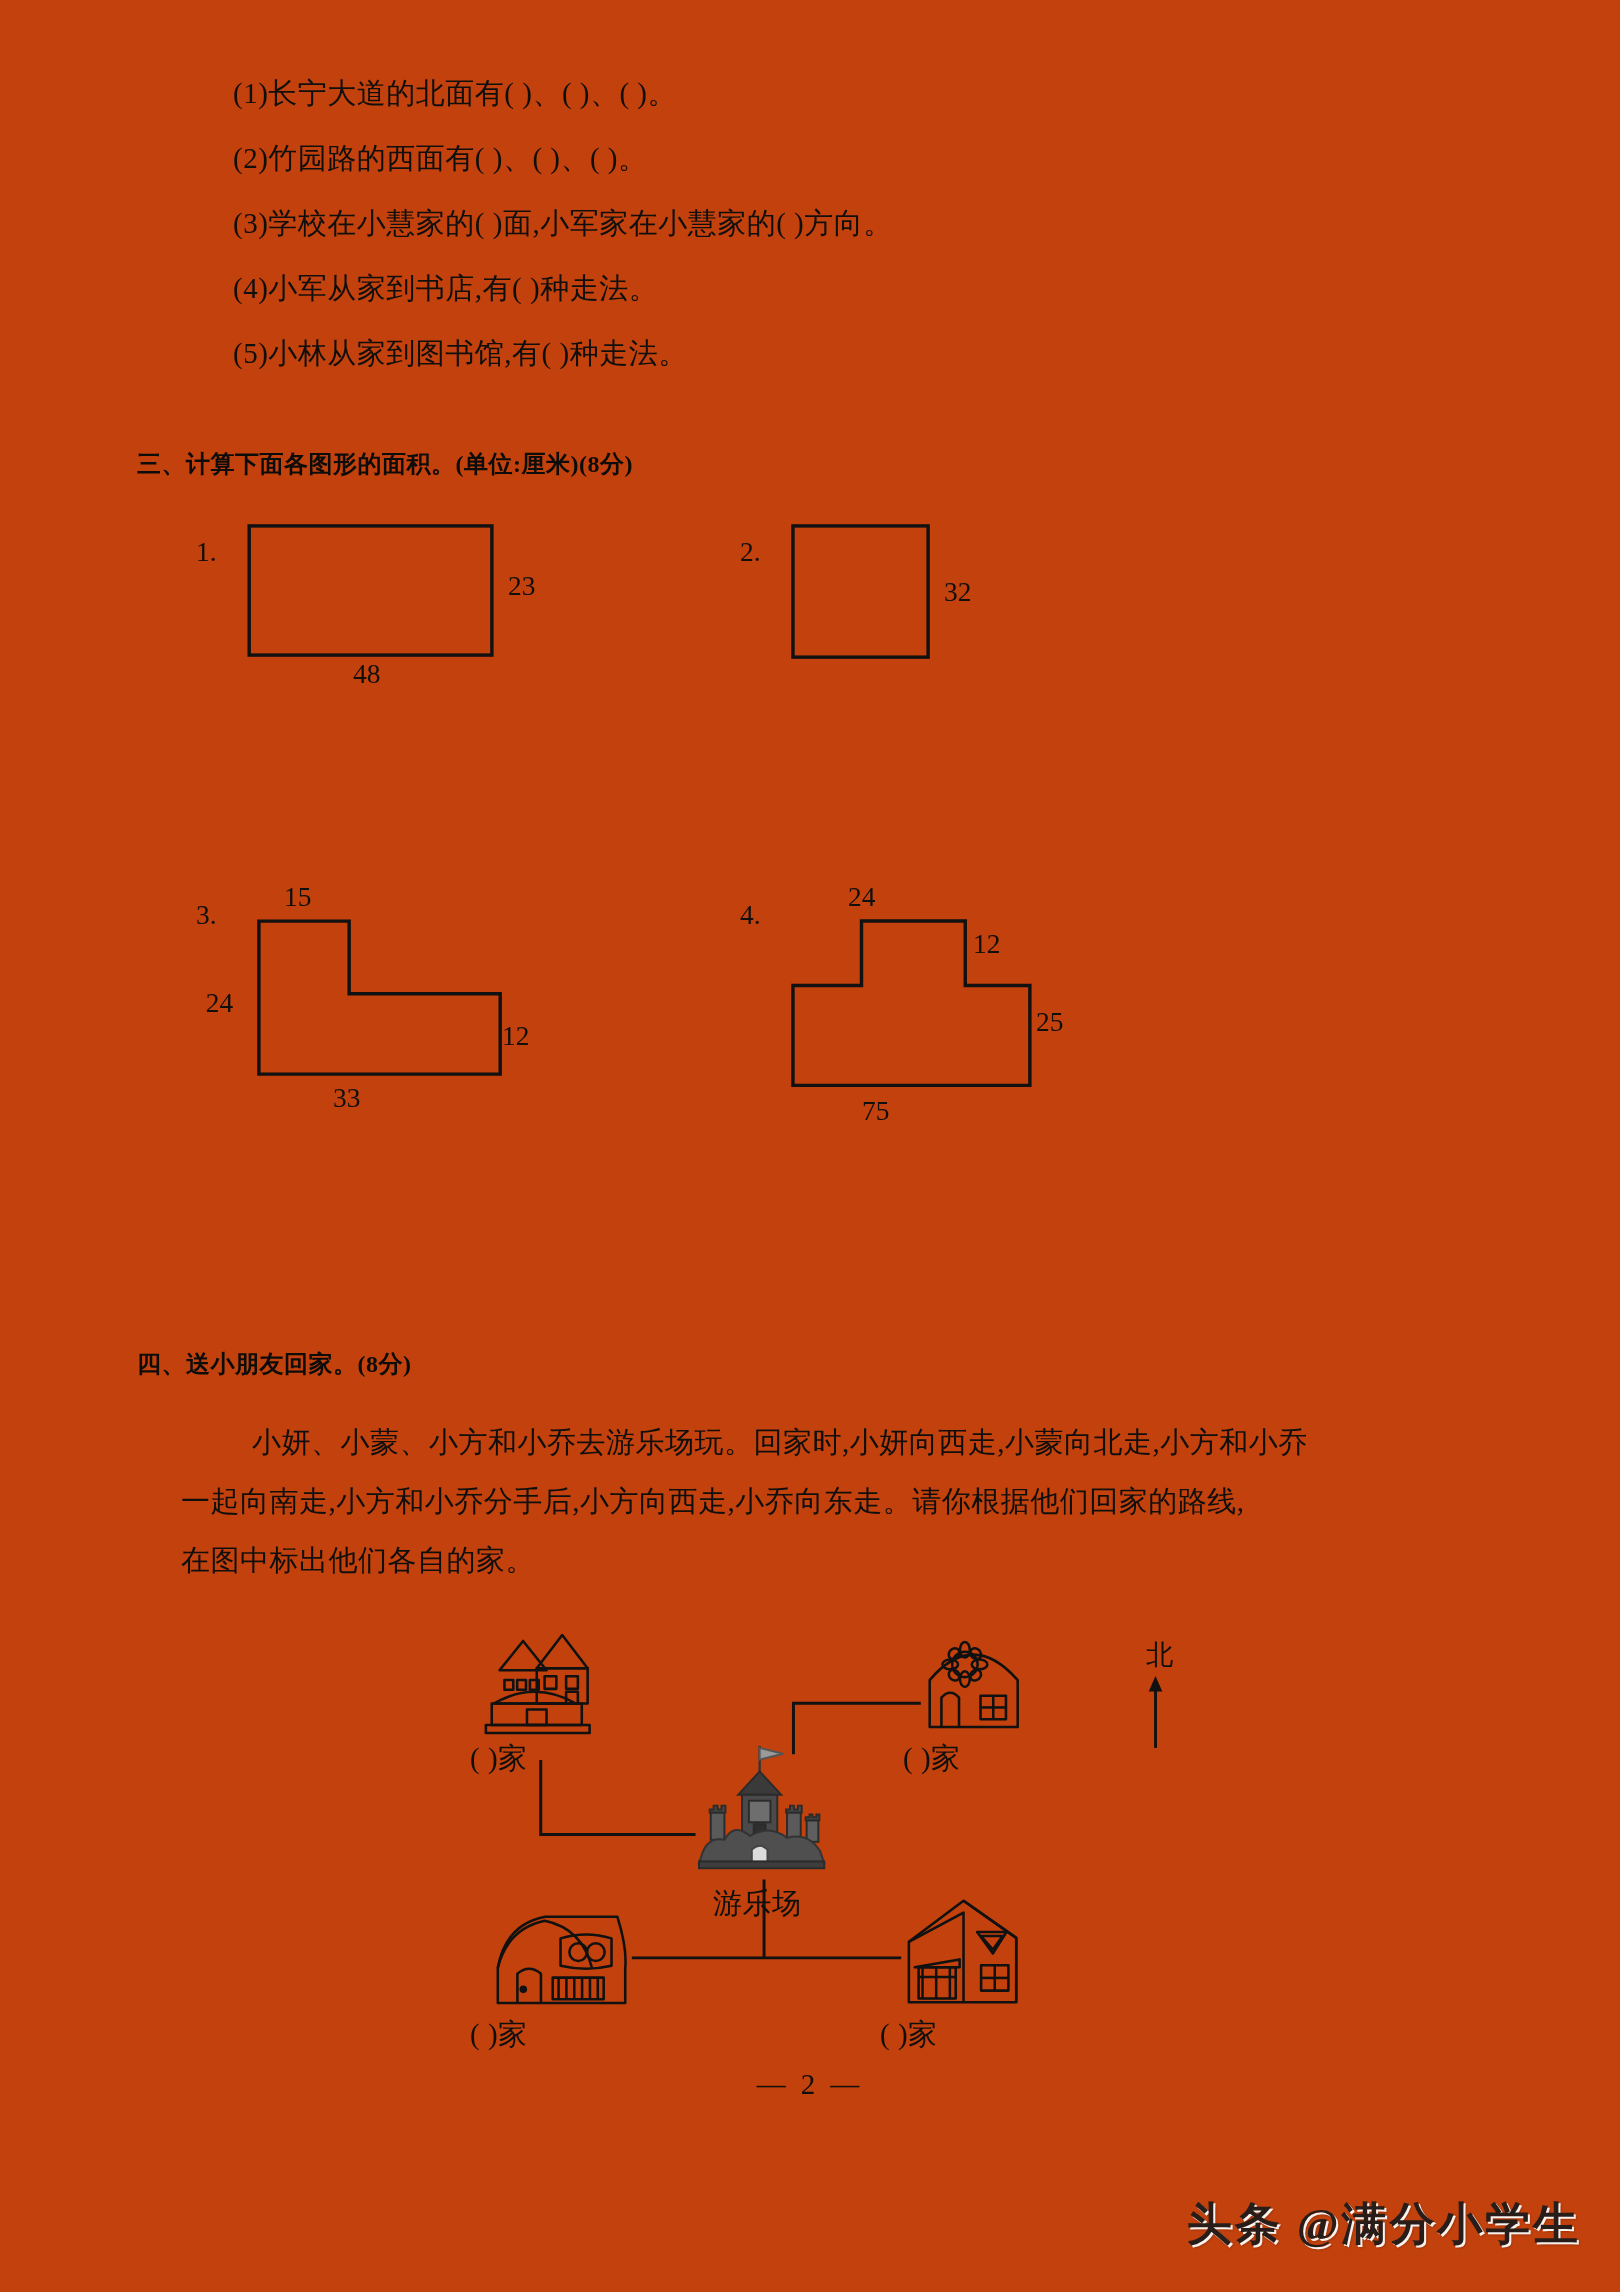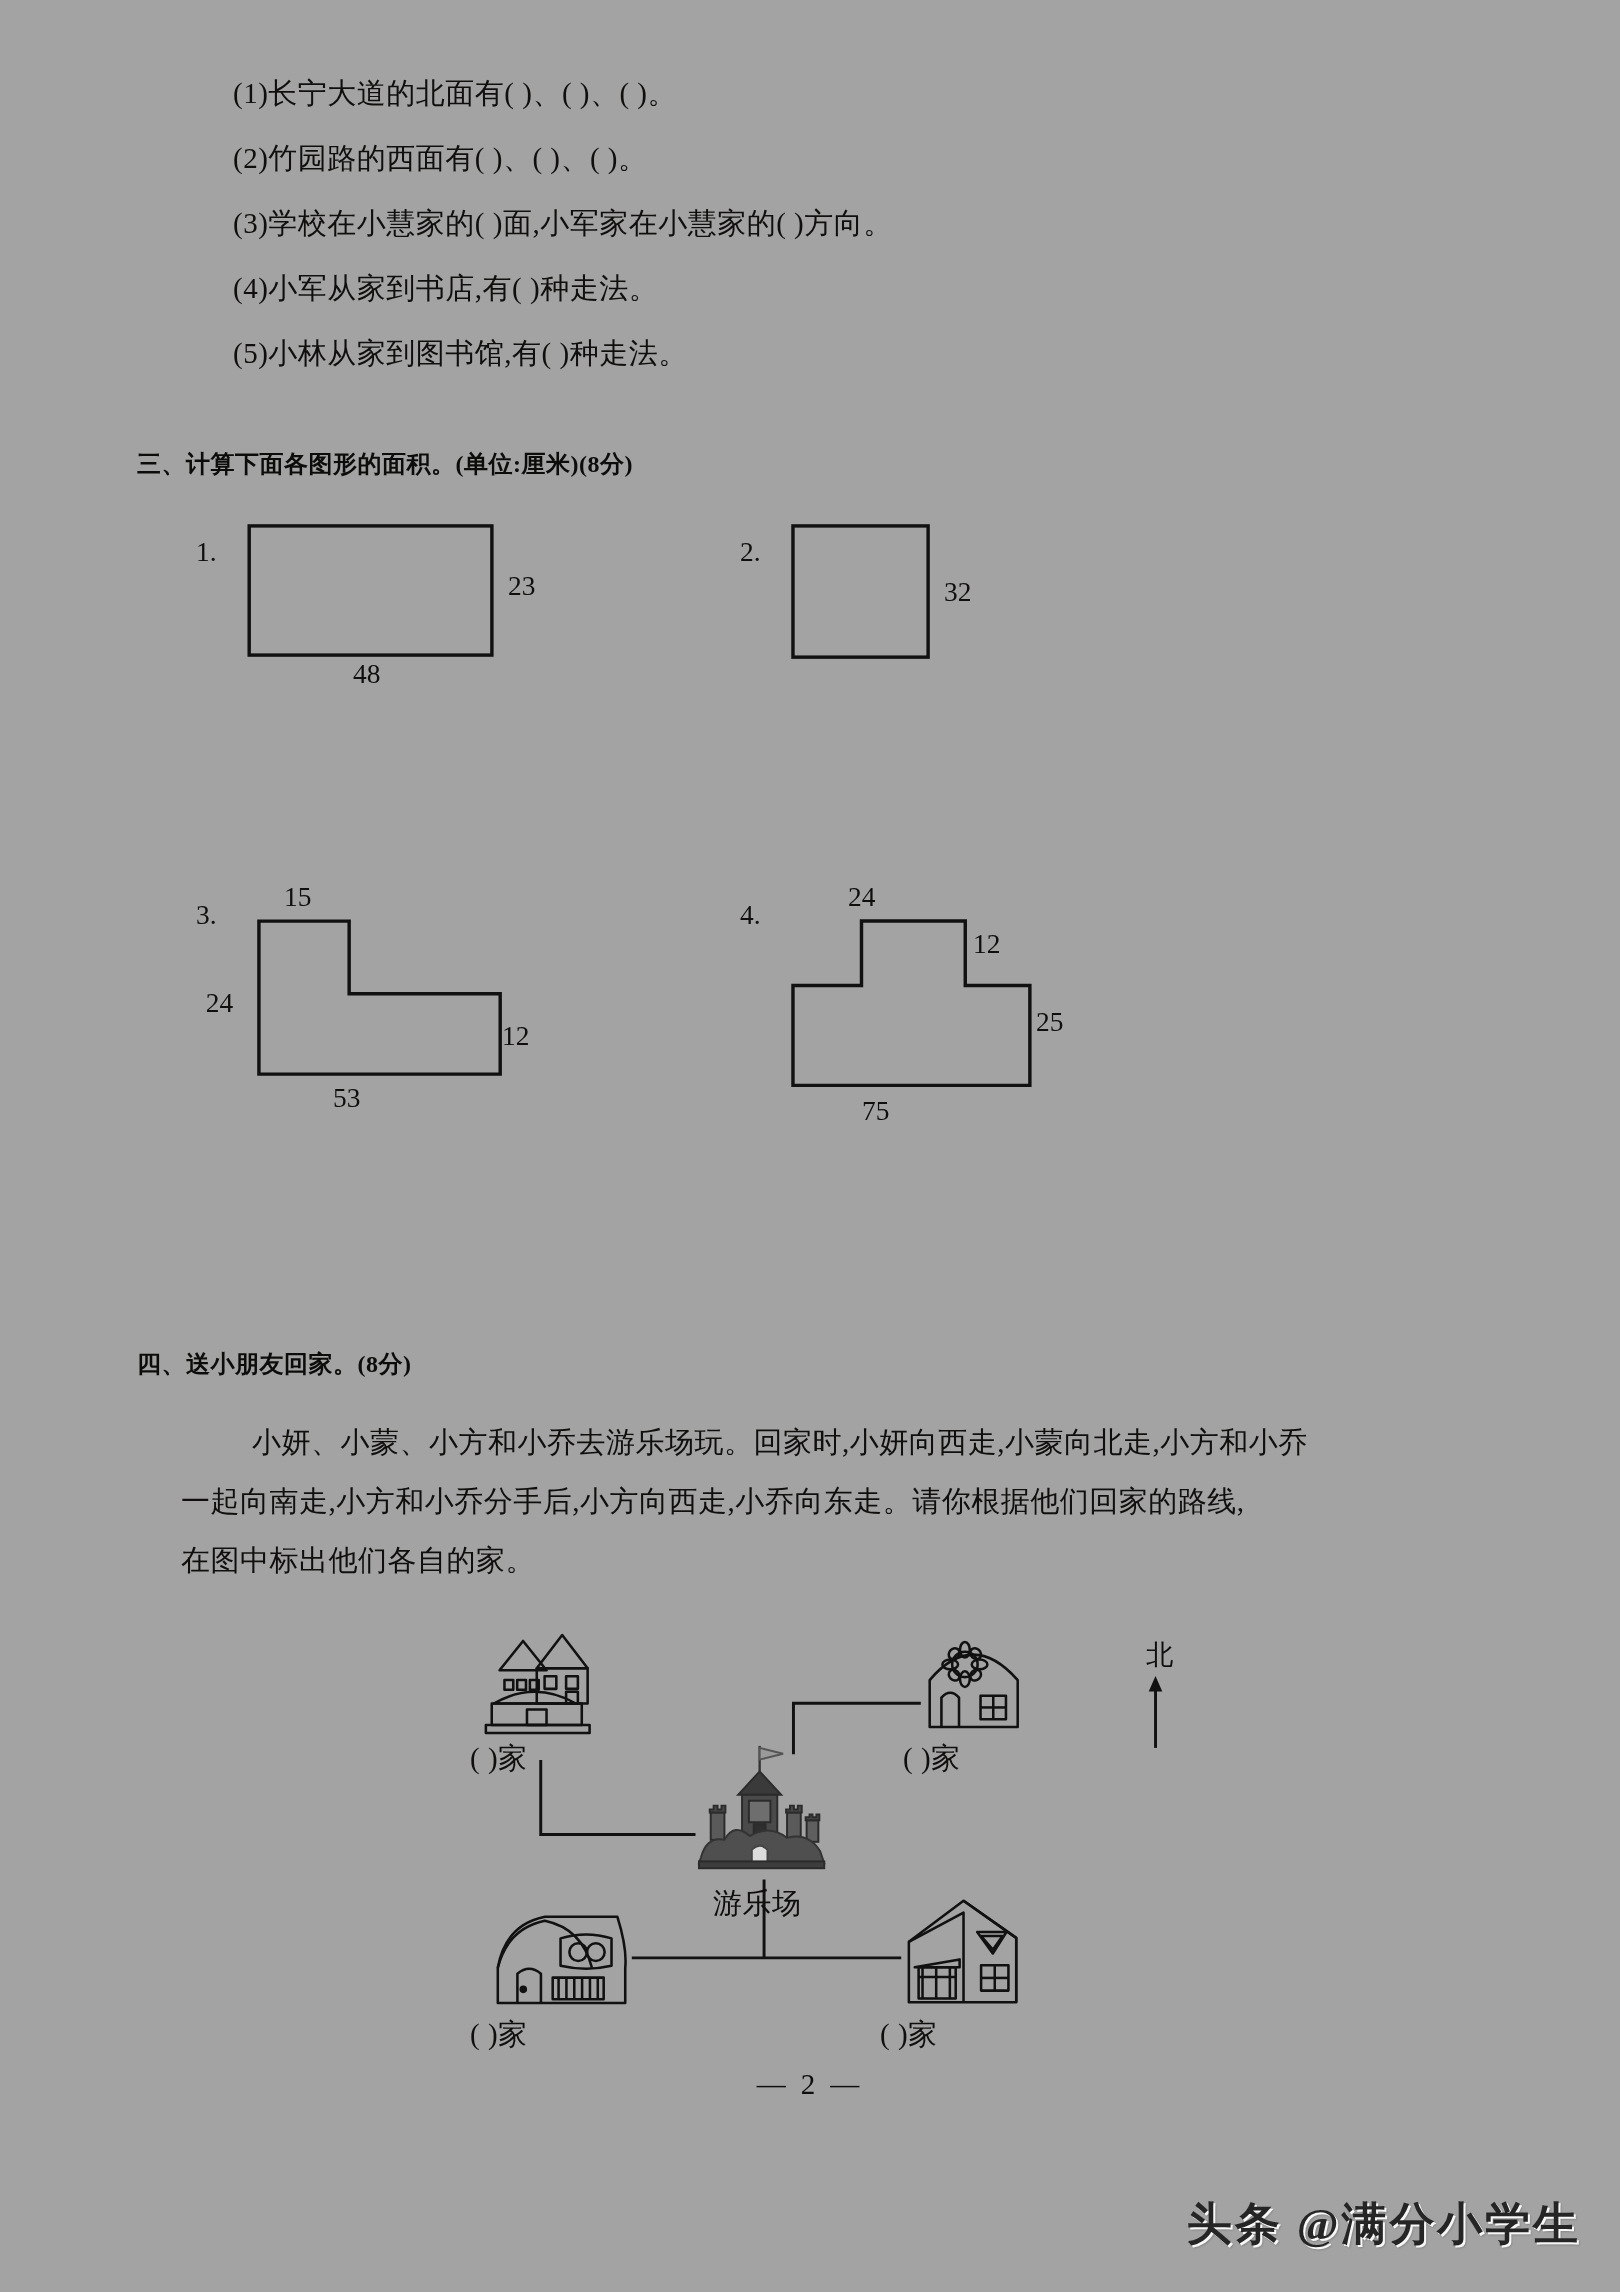--- a/index.html
+++ b/index.html
@@ -12,21 +12,21 @@
     height: 2293px;
     position: relative;
     font-family: "Liberation Serif", "DejaVu Serif", serif;
     color: #111111;
     overflow: hidden;
   }
 
   .page {
     position: absolute;
     inset: 0;
-    background: #a3a3a3;
+    background: #c2410c;
   }
 
   
   .cn {
     font-family: "Liberation Serif", "DejaVu Serif", serif;
     color: #100f0d;
     letter-spacing: 0.5px;
   }
 
   
@@ -169,21 +169,21 @@
   </div>
 
   <div class="fig" style="left:196px; top:882px; width:412px; height:255px;">
     <div class="fig-num" style="left:0px; top:17.6px;">3.</div>
     <svg class="shape-svg" style="left:59px; top:35px;" width="255" height="172" viewBox="0 0 260 175">
       <polygon points="4,4 96,4 96,78 250,78 250,160 4,160" fill="none" stroke="#111" stroke-width="3.5"></polygon>
     </svg>
     <div class="dim" style="left:88px; top:0px;">15</div>
     <div class="dim" style="left:9.8px; top:106px;">24</div>
     <div class="dim" style="left:306px; top:139px;">12</div>
-    <div class="dim" style="left:137px; top:201px;">53</div>
+    <div class="dim" style="left:137px; top:201px;">33</div>
   </div>
 
   <div class="fig" style="left:740px; top:882px; width:412px; height:265px;">
     <div class="fig-num" style="left:0px; top:17.6px;">4.</div>
     <svg class="shape-svg" style="left:49px; top:35px;" width="284" height="186" viewBox="0 0 290 190">
       <polygon points="74,4 180,4 180,70 246,70 246,172 4,172 4,70 74,70" fill="none" stroke="#111" stroke-width="3.5"></polygon>
     </svg>
     <div class="dim" style="left:108px; top:0px;">24</div>
     <div class="dim" style="left:233px; top:47px;">12</div>
     <div class="dim" style="left:296px; top:125px;">25</div>

